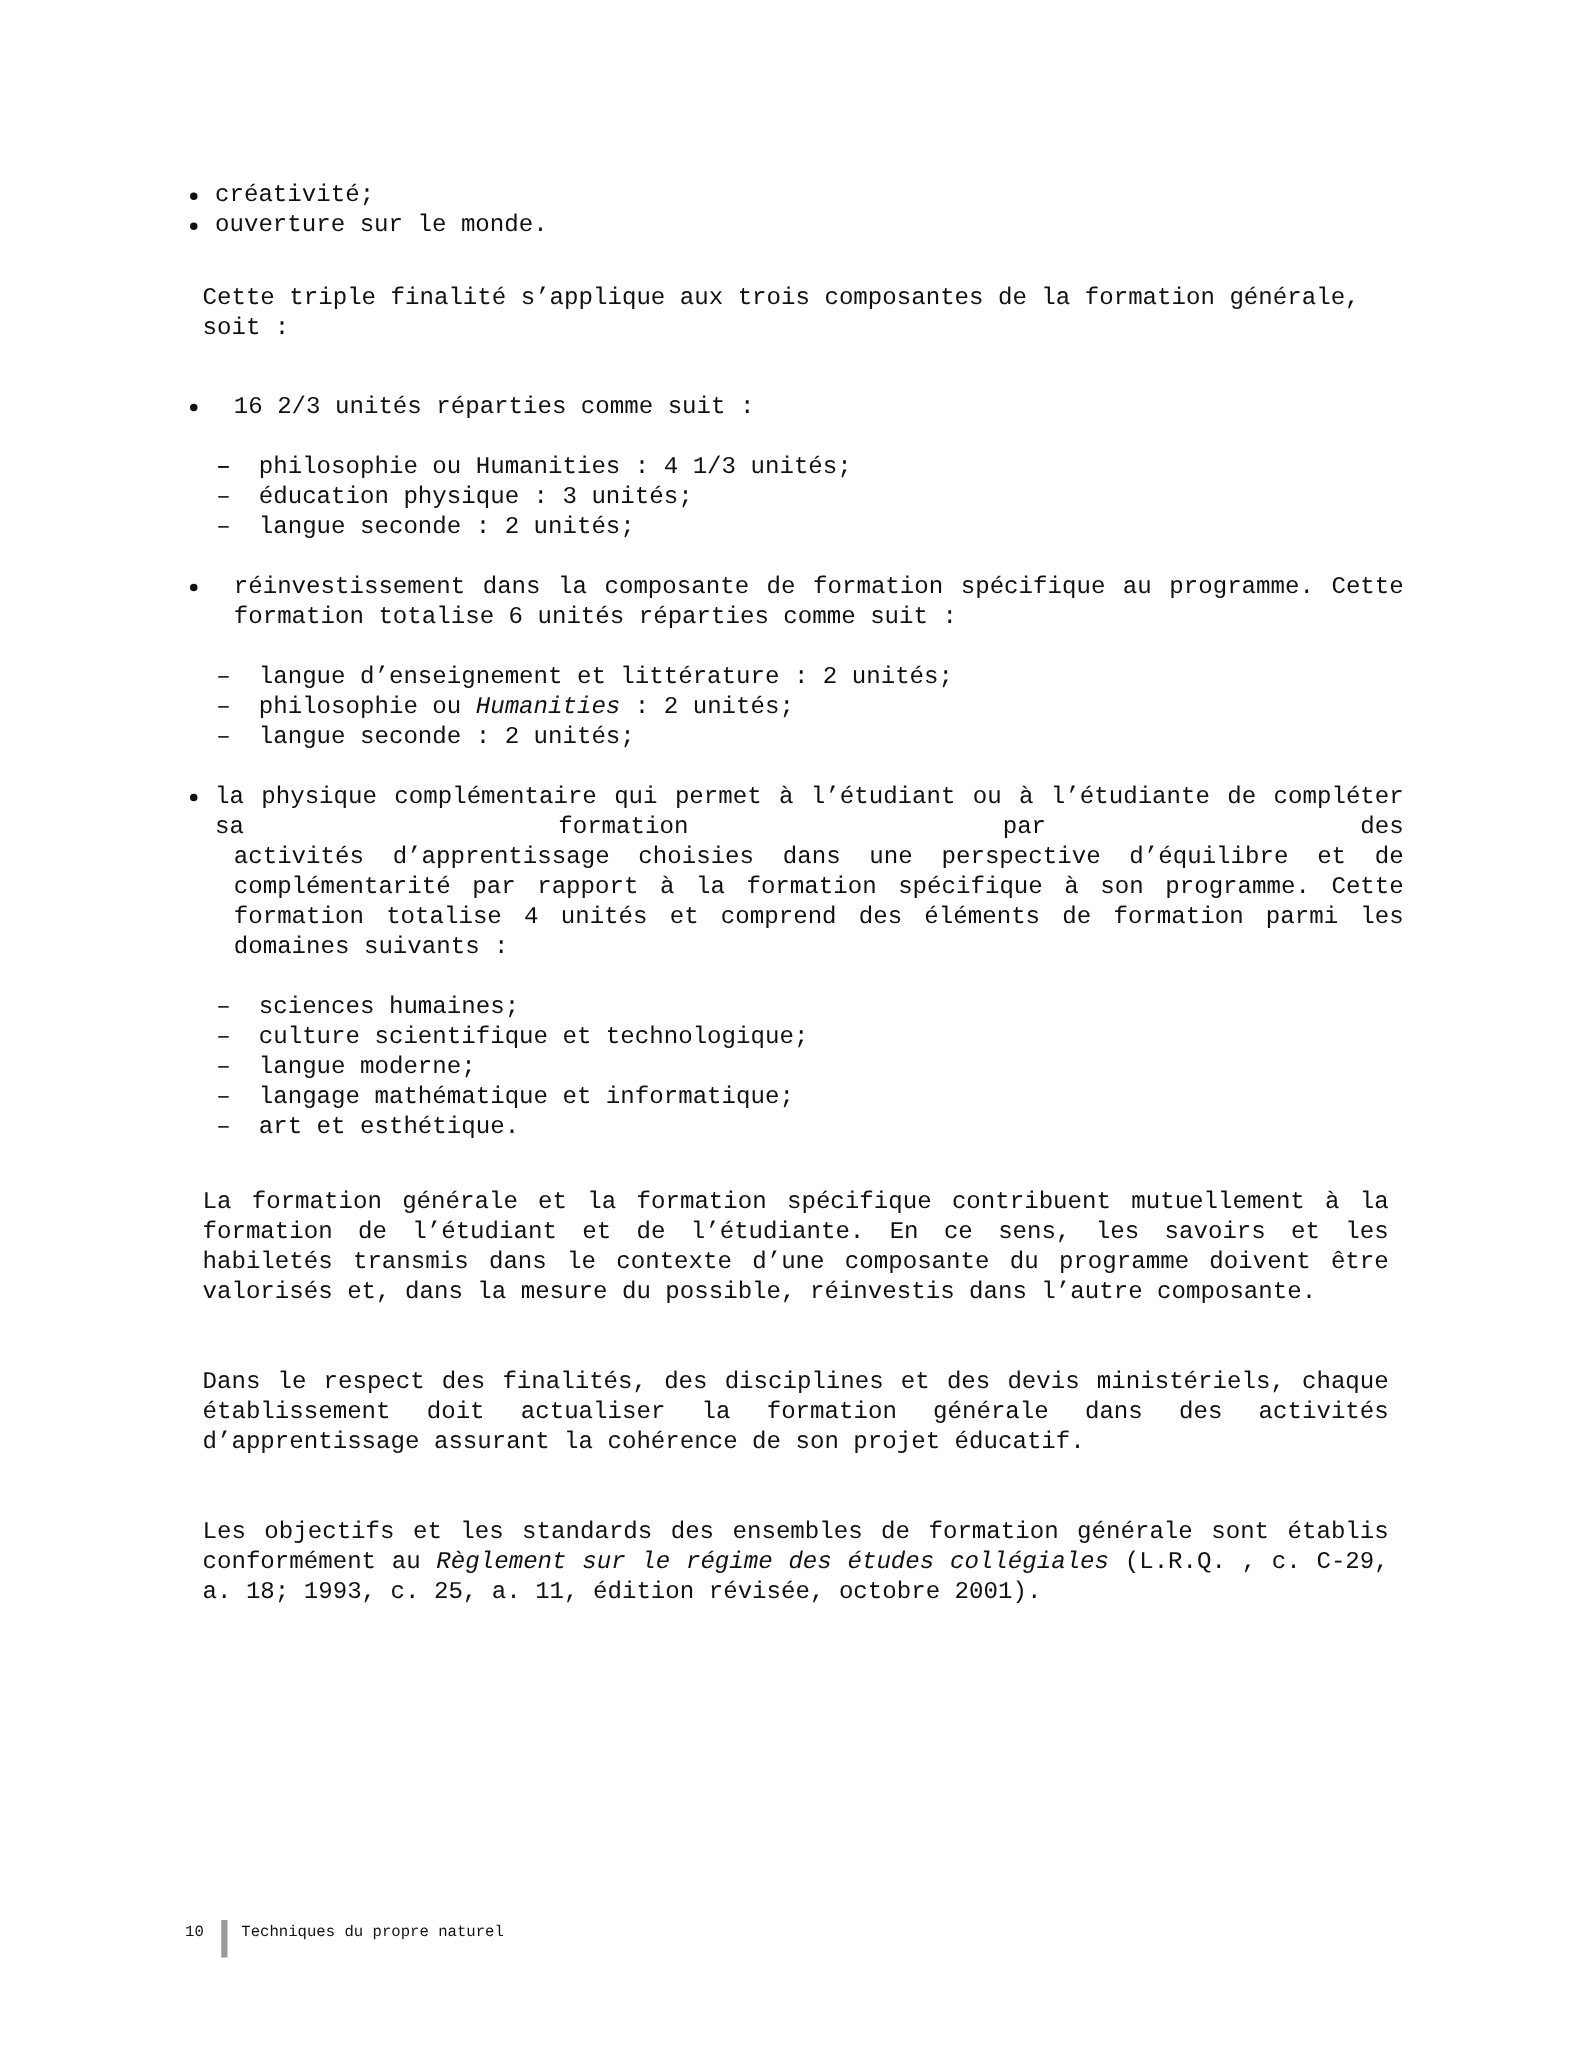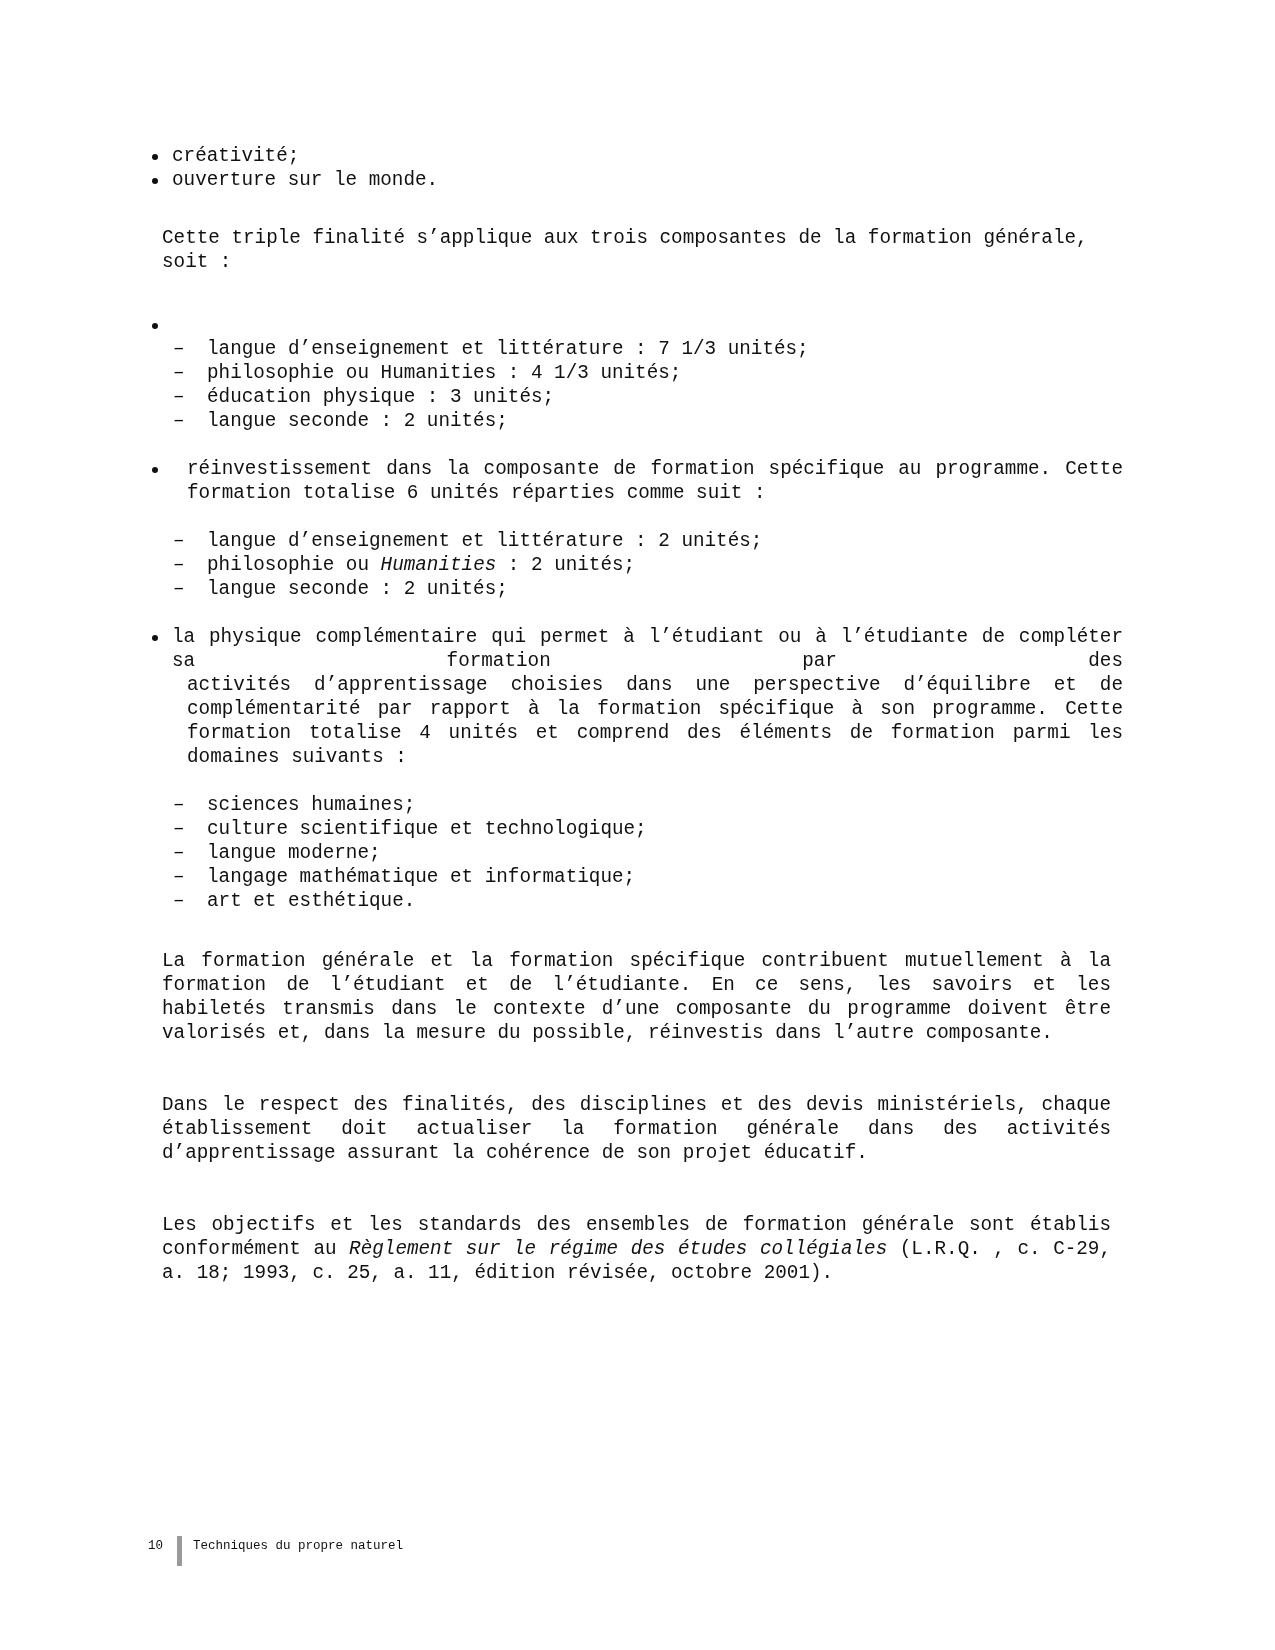--- a/index.html
+++ b/index.html
@@ -59,24 +59,25 @@
       <span></span>
       <span>ouverture sur le monde.</span>
     </div>
 
     <div class="gap" style="height:22px"></div>
     <p class="para">Cette triple finalité s’applique aux trois composantes de la formation générale, soit :</p>
     <div class="gap" style="height:27px"></div>
 
     <div class="bigbullet">
       <span class="dot"></span>
+      <span class="rest last-left">16 2/3 unités réparties comme suit :</span>
     </div>
     <div class="gap"></div>
     <div>
-      <div class="dash-item"><span class="dash">–</span><span>langue d’enseignement et littérature : 7 1/3 unités;</span></div>
+      <div class="dash-item"><span class="dash">–</span></div>
       <div class="dash-item"><span class="dash">–</span><span>philosophie ou Humanities : 4 1/3 unités;</span></div>
       <div class="dash-item"><span class="dash">–</span><span>éducation physique : 3 unités;</span></div>
       <div class="dash-item"><span class="dash">–</span><span>langue seconde : 2 unités;</span></div>
     </div>
     <div class="gap"></div>
 
     <div class="bigbullet">
       <span class="dot"></span>
       <span class="rest last-left">réinvestissement dans la composante de formation spécifique au programme. Cette formation totalise 6 unités réparties comme suit :</span>
     </div>

